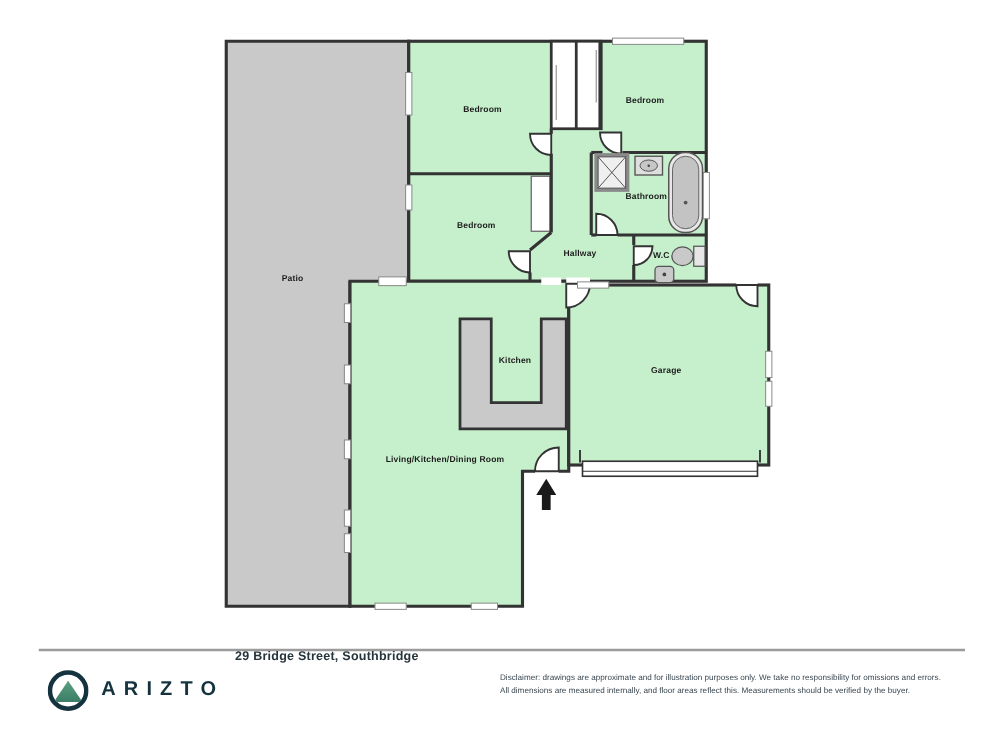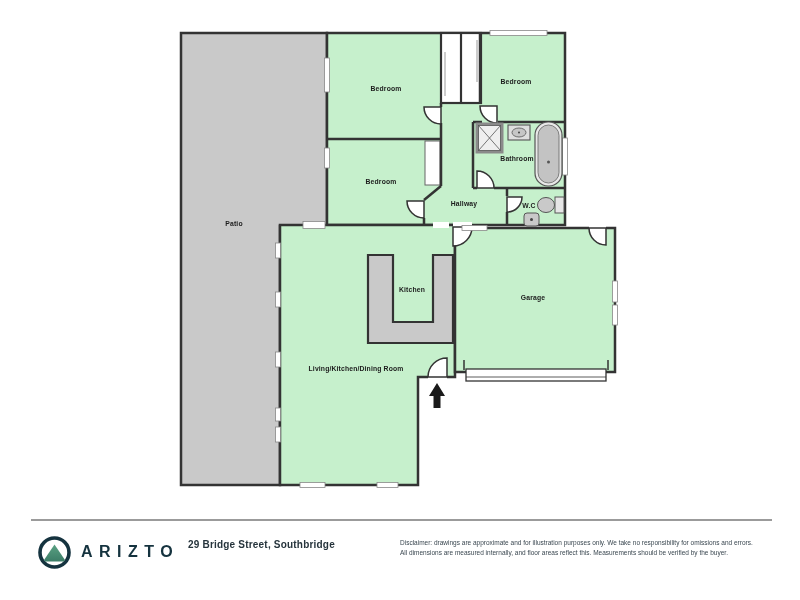--- a/index.html
+++ b/index.html
@@ -6,21 +6,21 @@
   #stage{position:relative;width:800px;height:600px;background:#fff;overflow:hidden;
          font-family:"Liberation Sans",sans-serif;}
   #plan-svg{position:absolute;left:0;top:0;}
   .room-label{position:absolute;transform:translate(-50%,-50%);
     font:bold 6.8px "Liberation Sans",sans-serif;color:#1c1c1c;
     letter-spacing:.15px;white-space:nowrap;}
   #footer-divider{position:absolute;left:31px;top:519px;width:741px;height:2px;background:#9b9b9b;}
   #brand-row{position:absolute;left:38px;top:535px;height:34px;display:flex;align-items:center;}
   #brand-text{font:bold 16px "Liberation Sans",sans-serif;letter-spacing:6.5px;
     color:#15333f;margin-left:10px;}
-  #address{position:absolute;left:188px;top:539px;
+  #address{position:absolute;left:188px;top:520px;
     font:bold 10px "Liberation Sans",sans-serif;color:#26343c;letter-spacing:.2px;}
   #disclaimer{position:absolute;left:400px;top:538px;width:378px;
     font:6.5px "Liberation Sans",sans-serif;color:#3a4750;line-height:9.5px;}
 </style>
 </head>
 <body>
 
 <div id="stage">
 
   <svg id="plan-svg" width="800" height="600" viewBox="0 0 800 600">

